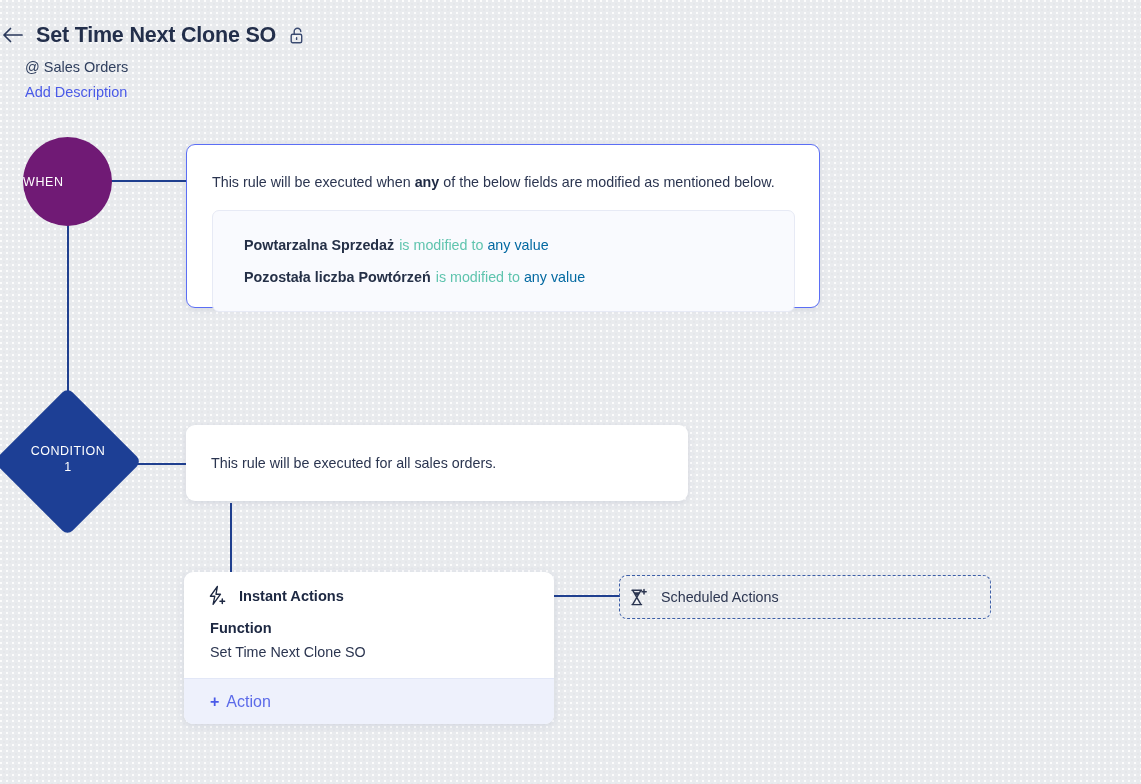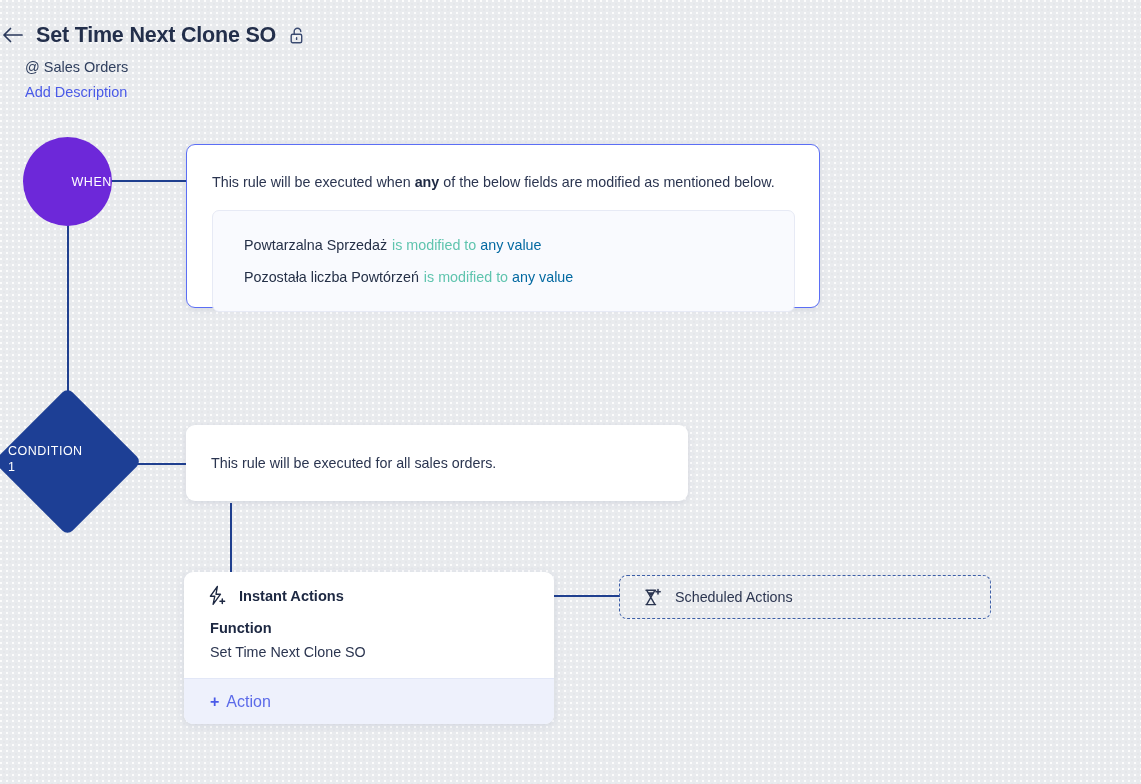--- a/index.html
+++ b/index.html
@@ -75,22 +75,22 @@
     position: absolute;
     background: #1f3f8f;
   }
 
   
   #when-node {
     position: absolute;
     left: 23px; top: 137px;
     width: 89px; height: 89px;
     border-radius: 50%;
-    background: #6d28d9;
-    display: flex; align-items: center; justify-content: flex-end;
+    background: #701a75;
+    display: flex; align-items: center; justify-content: flex-start;
     color: #ffffff;
     font-size: 12.5px;
     letter-spacing: 0.6px;
     font-weight: normal;
     cursor: pointer;
     z-index: 3;
   }
 
   
   #condition-node {
@@ -100,20 +100,21 @@
     background: #1d3f95;
     transform: rotate(45deg);
     border-radius: 7px;
     cursor: pointer;
     z-index: 3;
   }
   #condition-label {
     position: absolute;
     left: 8px; top: 443px;
     width: 120px;
+    text-align: center;
     color: #ffffff;
     font-size: 12.5px;
     line-height: 16px;
     letter-spacing: 0.5px;
     z-index: 4;
     pointer-events: none;
   }
 
   
   #trigger-card {
@@ -138,21 +139,21 @@
     background: #f9fafe;
     border: 1px solid #e7eaf5;
     border-radius: 7px;
     padding: 18px 0 18px 31px;
   }
   .field-row {
     font-size: 14.3px;
     line-height: 32px;
     white-space: nowrap;
   }
-  .field-name { color: #253047; }
+  .field-name { color: #253047; font-weight: bold; }
   .field-op { color: #5fc4ae; margin-left: 5px; }
   .field-val { color: #0369a1; }
 
   
   #condition-card {
     position: absolute;
     left: 186px; top: 425px;
     width: 502px; height: 76px;
     background: #ffffff;
     border-radius: 9px;
@@ -227,21 +228,21 @@
   
   #scheduled-box {
     position: absolute;
     left: 619px; top: 575px;
     width: 372px; height: 44px;
     border: 1.4px dashed #3d5fa8;
     border-radius: 8px;
     display: flex;
     align-items: center;
     gap: 12px;
-    padding-left: 22px;
+    padding-left: 8px;
     cursor: pointer;
     z-index: 2;
   }
   #scheduled-label {
     font-size: 14.3px;
     color: #2b3550;
   }
 
   .icon-svg { display: block; }
 </style>

